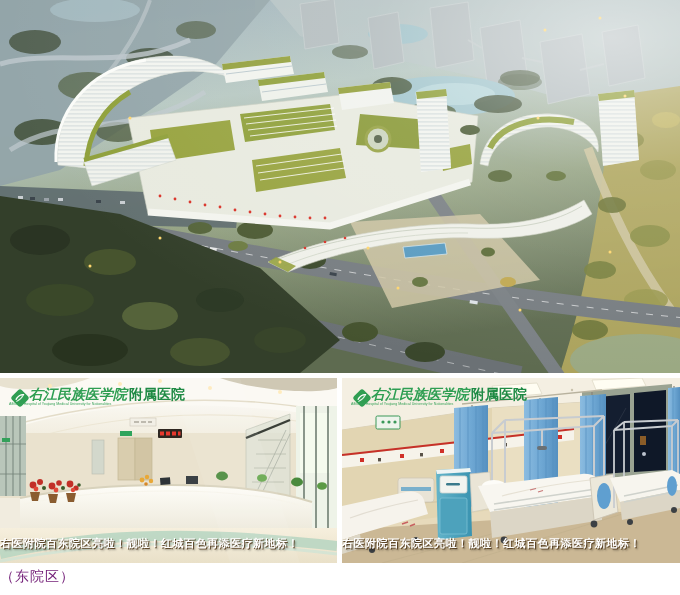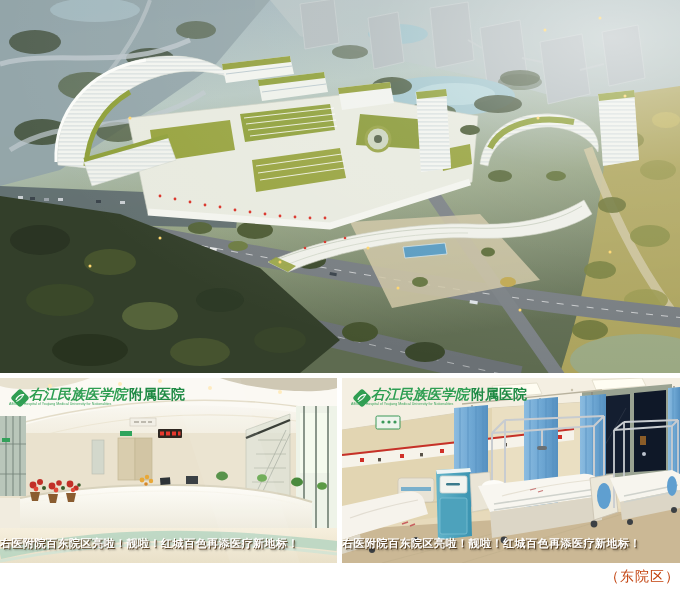--- a/index.html
+++ b/index.html
@@ -14,22 +14,22 @@
   .logo-texts{display:flex;flex-direction:column;line-height:1;}
   .logo-cn{font-size:14px;font-weight:bold;color:#2f9e52;white-space:nowrap;
            text-shadow:0 0 1px rgba(255,255,255,.6);margin-left:20px;}
   .logo-cn .suffix{color:#1f8a44;font-style:normal;margin-left:2px;}
   .logo-cn .title{font-style:italic;}
   .logo-en{font-size:8px;color:#3aa35c;white-space:nowrap;transform:scale(.45);
            transform-origin:0 0;margin-top:1px;}
   .banner{position:absolute;left:0;right:0;bottom:12px;text-align:left;z-index:3;
           font-size:11px;font-weight:bold;color:#ffffff;letter-spacing:.5px;white-space:nowrap;
           text-shadow:1px 1px 0 rgba(80,55,25,.85),2px 2px 2px rgba(0,0,0,.35);}
-  .caption{position:absolute;left:0;top:568px;width:680px;text-align:right;
-           font-size:14px;color:#c2410c;letter-spacing:1px;}
+  .caption{position:absolute;left:0;top:568px;width:680px;text-align:left;
+           font-size:14px;color:#701a75;letter-spacing:1px;}
 </style>
 </head>
 <body>
 
 <div class="page">
 
   <div class="aerial">
     <svg width="680" height="373" viewBox="0 0 680 373">
       <defs>
         <linearGradient id="sky" x1="0" y1="0" x2="0.25" y2="1">

